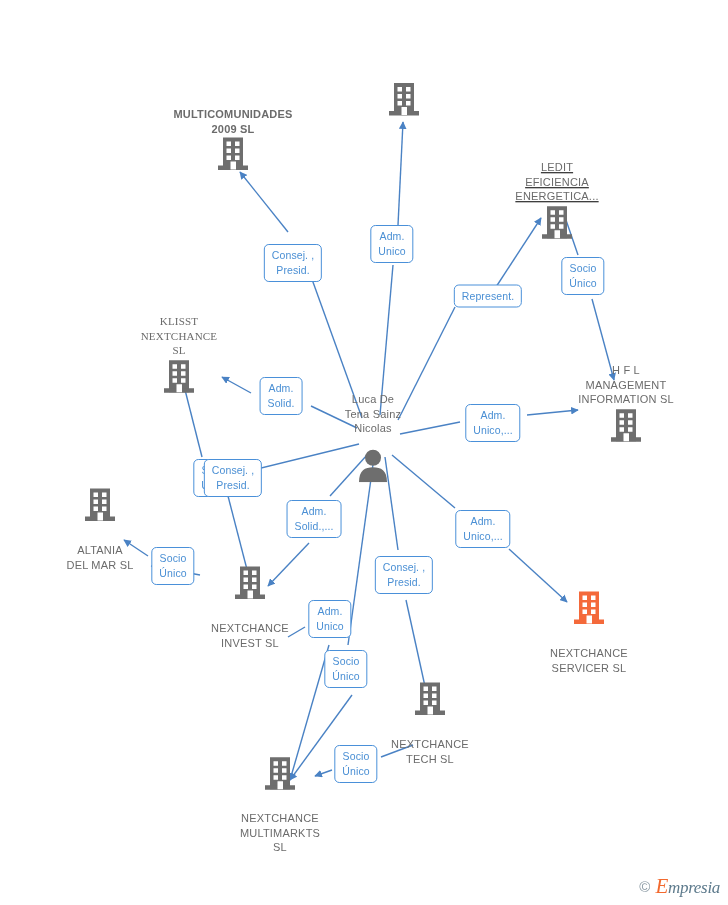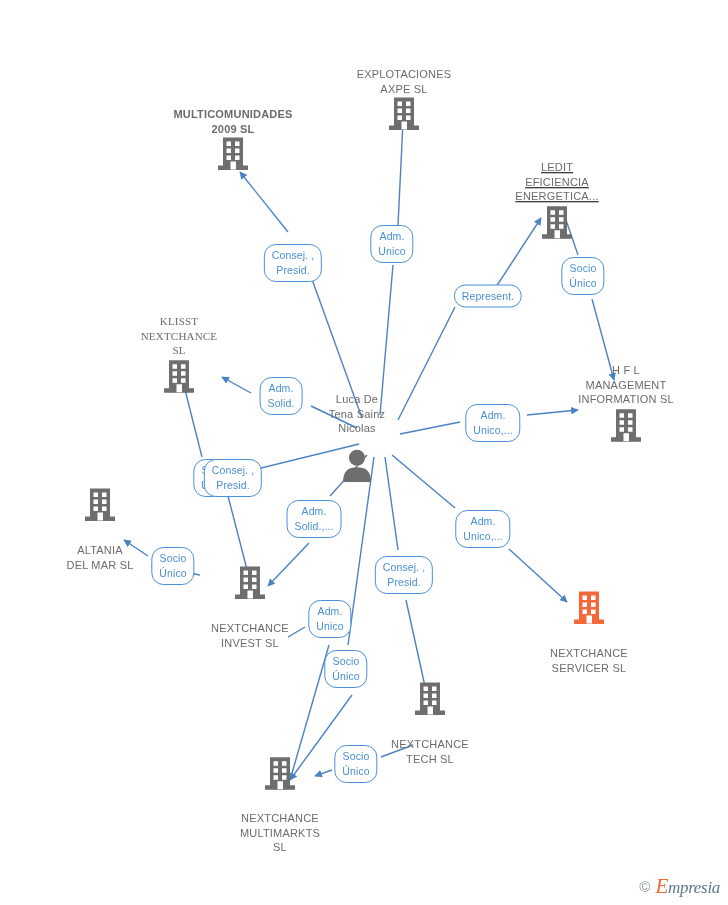--- a/index.html
+++ b/index.html
@@ -51,21 +51,21 @@
   }
   .node-icon.person {
     width: 32px;
     height: 34px;
   }
   .edge-label {
     position: absolute;
     transform: translate(-50%, -50%);
     box-sizing: border-box;
     border: 1px solid #4a90d9;
-    border-radius: 12px;
+    border-radius: 5px;
     background: #ffffff;
     color: #4a8fd4;
     font-size: 10.5px;
     line-height: 15px;
     text-align: center;
     padding: 3px 7px;
     white-space: pre-line;
     letter-spacing: 0.1px;
   }
   .watermark {
@@ -132,22 +132,20 @@
         <path d="M329,645 L 290,780" marker-end="url(#arrow)"></path>
         <path d="M374,457 L 348,645"></path>
         <path d="M352,695 L 290,780" marker-end="url(#arrow)"></path>
         <path d="M413,745 L 381,757"></path>
         <path d="M332,770 L 315,776" marker-end="url(#arrow)"></path>
       </g>
   </svg>
 
   <div id="node-layer">
       <div class="node" style="left: 404px; top: 100px;">
-        <div class="node-label">EXPLOTACIONES
-AXPE SL</div>
         <span>
           <svg class="node-icon" viewBox="0 0 34 38" xmlns="http://www.w3.org/2000/svg">
             <rect x="7" y="2" width="20" height="32" fill="#6e6e6e"></rect>
             <rect x="2" y="30" width="30" height="4.5" fill="#6e6e6e"></rect>
             <rect x="10.5" y="6" width="4.5" height="4.5" fill="#fff"></rect>
             <rect x="19" y="6" width="4.5" height="4.5" fill="#fff"></rect>
             <rect x="10.5" y="13" width="4.5" height="4.5" fill="#fff"></rect>
             <rect x="19" y="13" width="4.5" height="4.5" fill="#fff"></rect>
             <rect x="10.5" y="20" width="4.5" height="4.5" fill="#fff"></rect>
             <rect x="19" y="20" width="4.5" height="4.5" fill="#fff"></rect>
@@ -219,21 +217,21 @@
             <rect x="10.5" y="6" width="4.5" height="4.5" fill="#fff"></rect>
             <rect x="19" y="6" width="4.5" height="4.5" fill="#fff"></rect>
             <rect x="10.5" y="13" width="4.5" height="4.5" fill="#fff"></rect>
             <rect x="19" y="13" width="4.5" height="4.5" fill="#fff"></rect>
             <rect x="10.5" y="20" width="4.5" height="4.5" fill="#fff"></rect>
             <rect x="19" y="20" width="4.5" height="4.5" fill="#fff"></rect>
             <rect x="14.5" y="26" width="5.5" height="8" fill="#fff"></rect>
           </svg>
         </span>
       </div>
-      <div class="node" style="left: 357px; top: 437px; gap: 12px;">
+      <div class="node" style="left: 373px; top: 437px; gap: 12px;">
         <div class="node-label">Luca De
 Tena Sainz
 Nicolas</div>
         <span>
           <svg class="node-icon person" viewBox="0 0 32 34" xmlns="http://www.w3.org/2000/svg">
             <circle cx="16" cy="9.5" r="8" fill="#6e6e6e"></circle>
             <path d="M 2 34 C 2 22 8 19 16 19 C 24 19 30 22 30 34 Z" fill="#6e6e6e"></path>
           </svg>
         </span>
       </div>

